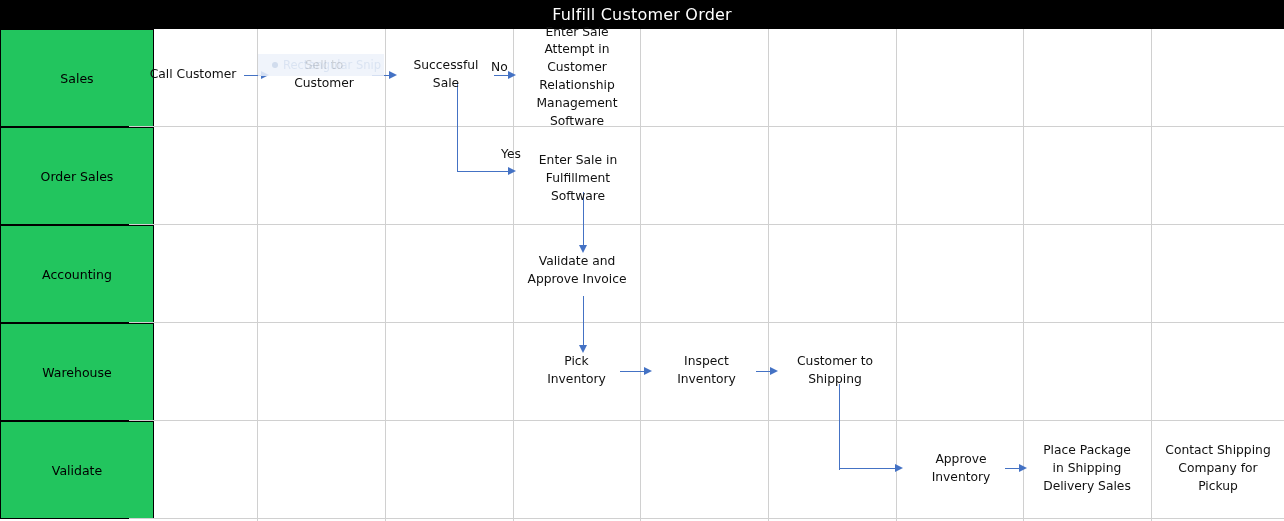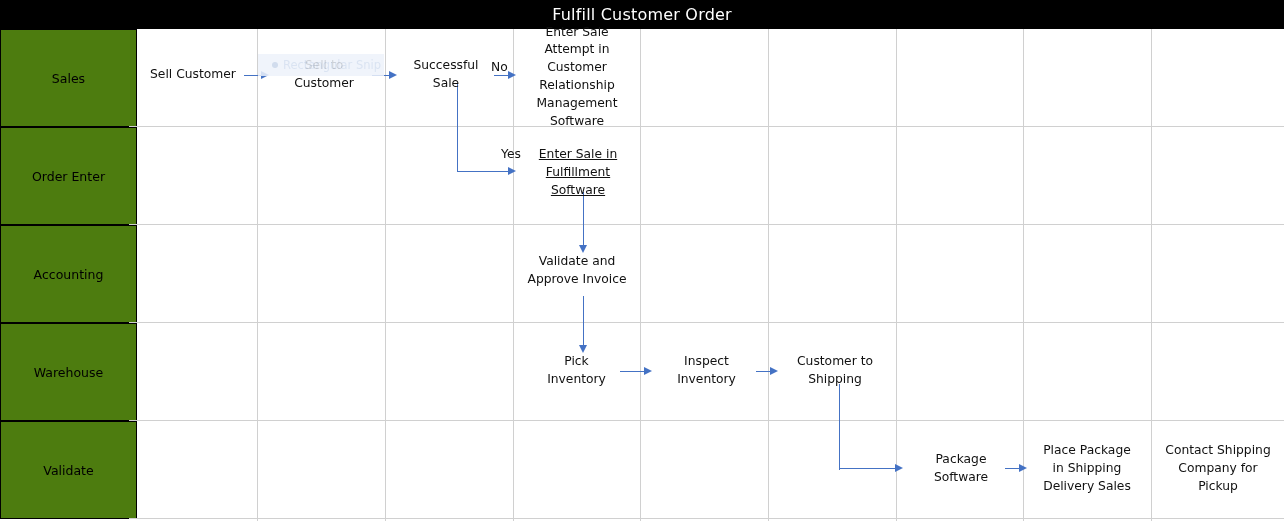--- a/index.html
+++ b/index.html
@@ -42,24 +42,24 @@
   .lane-row {
     position: absolute;
     left: 0;
     width: 1284px;
     height: 98px;
     box-sizing: border-box;
   }
   .lane-header {
     position: absolute;
     left: 0; top: 0;
-    width: 137px;
+    width: 154px;
     height: 98px;
     box-sizing: border-box;
-    background: #4d7c0f;
+    background: #22c55e;
     border: 1px solid #000000;
     display: flex;
     align-items: center;
     justify-content: center;
     font-size: 12.5px;
     color: #000000;
   }
   .lane-body {
     position: absolute;
     left: 129px; top: 0;
@@ -170,21 +170,21 @@
 
     <div class="lane-row" style="top:0px;">
       <div class="lane-header">
         <span>Sales</span>
       </div>
       <div class="lane-body"></div>
     </div>
 
     <div class="lane-row" style="top:98px;">
       <div class="lane-header">
-        <span>Order Enter</span>
+        <span>Order Sales</span>
       </div>
       <div class="lane-body"></div>
     </div>
 
     <div class="lane-row" style="top:196px;">
       <div class="lane-header">
         <span>Accounting</span>
       </div>
       <div class="lane-body"></div>
     </div>
@@ -232,39 +232,39 @@
   <div class="conn conn-h" style="left:756px; top:371px; width:16px;"></div>
   <div class="arrow arrow-r" style="left:770px; top:367px;"></div>
 
   <div class="conn conn-v" style="left:839px; top:384px; height:86px;"></div>
   <div class="conn conn-h" style="left:839px; top:468px; width:58px;"></div>
   <div class="arrow arrow-r" style="left:895px; top:464px;"></div>
 
   <div class="conn conn-h" style="left:1005px; top:468px; width:16px;"></div>
   <div class="arrow arrow-r" style="left:1019px; top:464px;"></div>
 
-  <div class="node" style="left:133px; top:62px; width:120px; height:26px;">Sell Customer</div>
+  <div class="node" style="left:133px; top:62px; width:120px; height:26px;">Call Customer</div>
 
   <div class="node" style="left:268px; top:62px; width:112px; height:26px;">Sell to Customer</div>
 
   <div class="node" style="left:396px; top:62px; width:100px; height:26px;">Successful Sale</div>
 
   <div class="node" style="left:515px; top:36px; width:124px; height:82px;">Enter Sale Attempt in Customer Relationship Management Software</div>
 
-  <div class="node" style="left:516px; top:155px; width:124px; height:36px;text-decoration:underline;">Enter Sale in Fulfillment Software</div>
+  <div class="node" style="left:516px; top:161px; width:124px; height:36px;">Enter Sale in Fulfillment Software</div>
 
   <div class="node" style="left:514px; top:253px; width:126px; height:36px;">Validate and Approve Invoice</div>
 
   <div class="node" style="left:527px; top:358px; width:99px; height:26px;">Pick Inventory</div>
 
   <div class="node" style="left:649px; top:358px; width:115px; height:26px;">Inspect Inventory</div>
 
   <div class="node" style="left:776px; top:358px; width:118px; height:26px;">Customer to Shipping</div>
 
-  <div class="node" style="left:901px; top:456px; width:120px; height:26px;">Package Software</div>
+  <div class="node" style="left:901px; top:456px; width:120px; height:26px;">Approve Inventory</div>
 
   <div class="node" style="left:1027px; top:440px; width:120px; height:58px;">Place Package in Shipping Delivery Sales</div>
 
   <div class="node" style="left:1155px; top:447px; width:126px; height:44px;">Contact Shipping Company for Pickup</div>
 
   <div id="snip-overlay">
     <span class="snip-dot"></span>
     <span class="snip-text">Rectangular Snip</span>
   </div>
 

